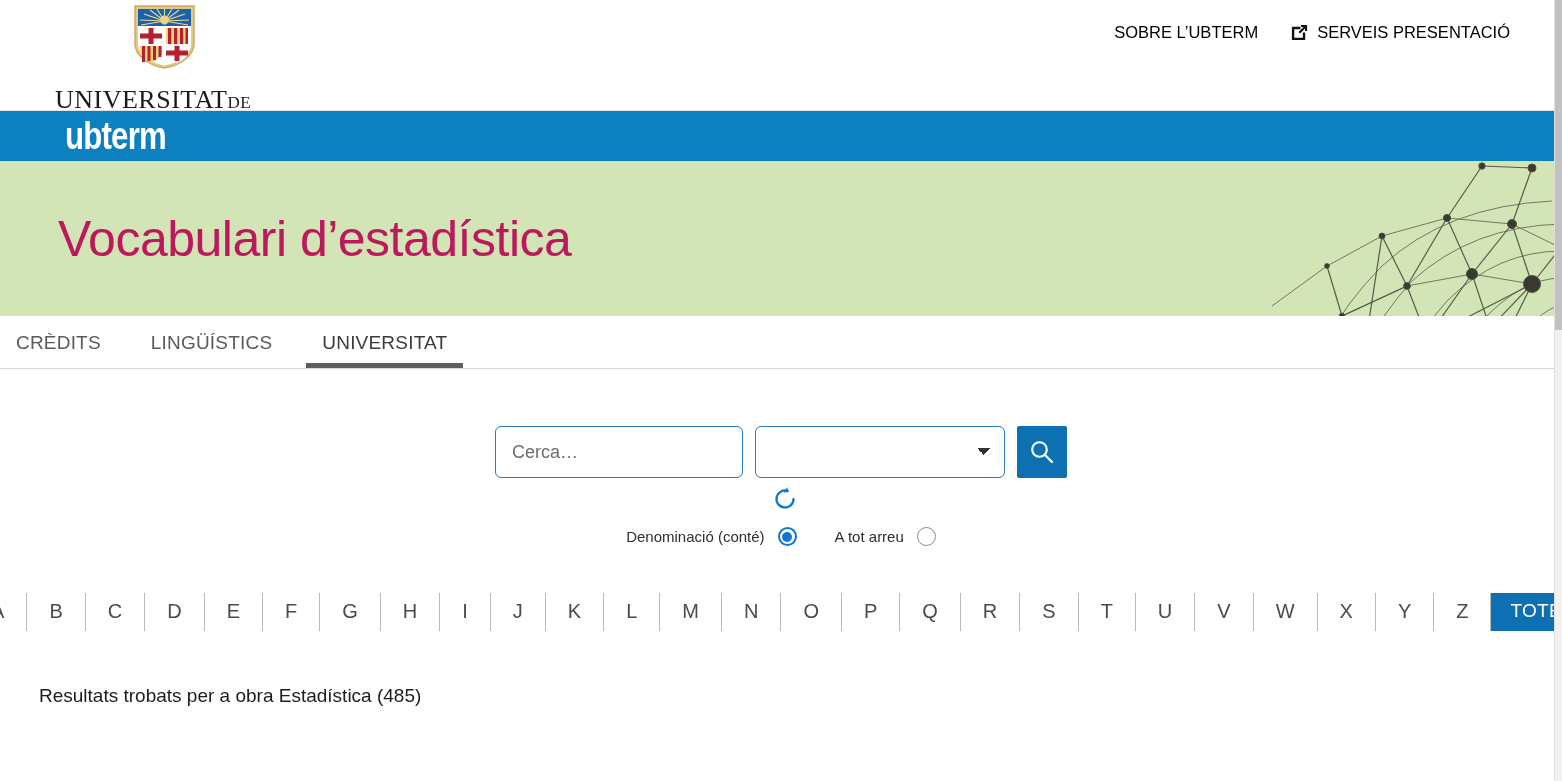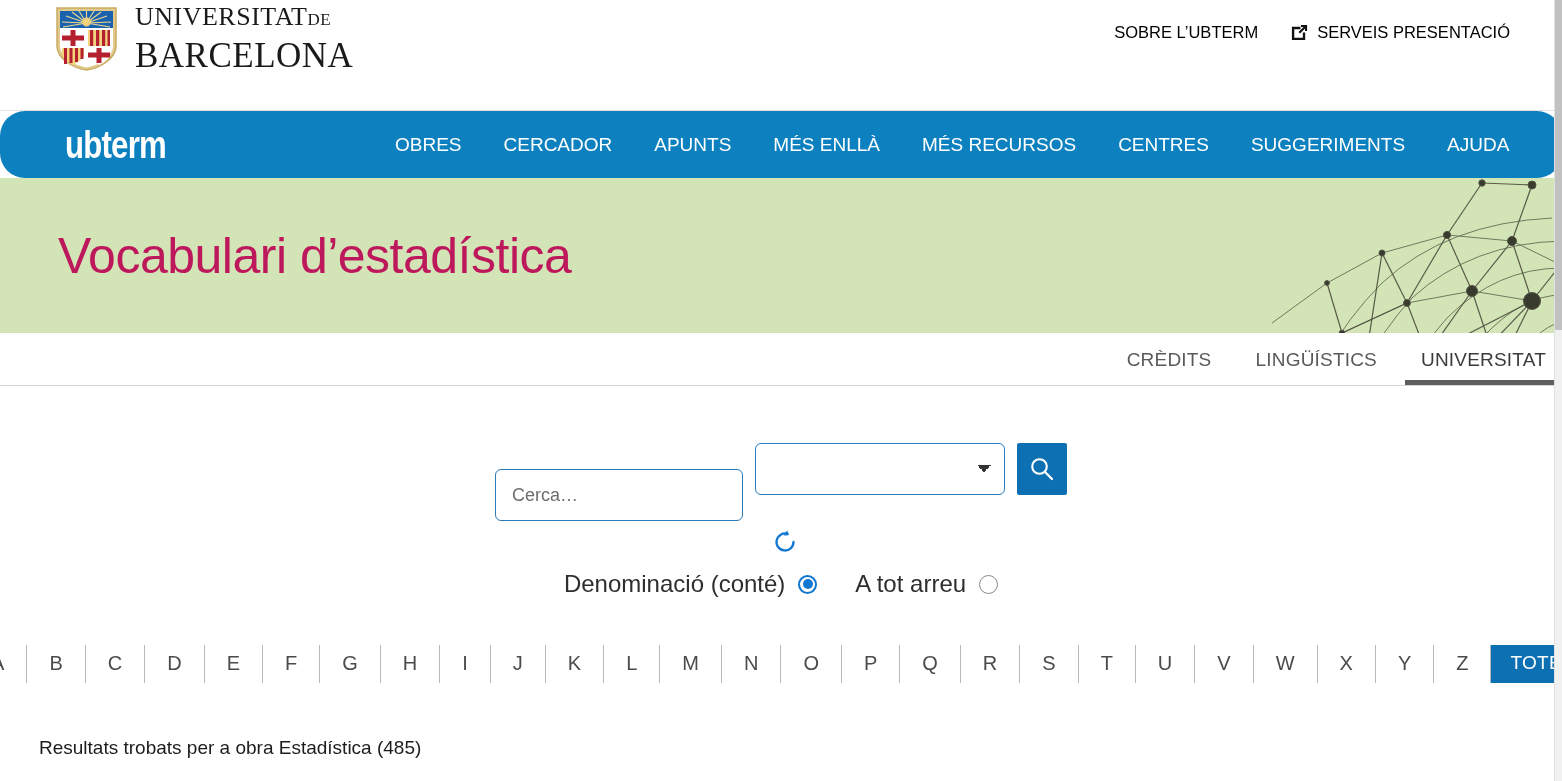--- a/index.html
+++ b/index.html
@@ -17,20 +17,21 @@
     height: 111px;
     background: #ffffff;
     border-bottom: 1px solid #e3e3e3;
   }
   .brand {
     position: absolute;
     left: 55px; top: 4px;
     display: flex;
     align-items: center;
     gap: 17px;
+    flex-direction: column;
   }
   .ub-shield { width: 63px; height: 66px; display: block; }
   .brand-text {
     font-family: "Liberation Serif", serif;
     color: #1a1a1a;
     line-height: 1.0;
   }
   .brand-line1 {
     font-size: 26px;
     letter-spacing: 0.5px;
@@ -55,26 +56,25 @@
     display: flex;
     align-items: center;
     gap: 8px;
     cursor: pointer;
     white-space: nowrap;
   }
   .ext-icon { width: 19px; height: 19px; display: block; }
 
   
   .nav {
-    height: 67px;
+    height: 50px;
     background: #0d80bf;
     display: flex;
     align-items: center;
     position: relative;
-    border-radius: 25px;
   }
   .nav-logo {
     position: absolute;
     left: 65px;
     top: 50%;
     transform: translateY(-50%);
     color: #ffffff;
     font-size: 39px;
     font-weight: bold;
     letter-spacing: -1px;
@@ -117,23 +117,23 @@
     width: 330px; height: 330px;
     opacity: 0.85;
   }
 
   
   .tabs-wrap {
     height: 53px;
     background: #ffffff;
     border-bottom: 1px solid #d6d6d6;
     display: flex;
-    justify-content: flex-end;
+    justify-content: flex-start;
     align-items: flex-end;
-    gap: 12px;
+    gap: 18px;
   }
   .tab {
     font-size: 19px;
     color: #5a5a5a;
     padding: 0 16px 9px 16px;
     cursor: pointer;
     border-bottom: 5px solid transparent;
     letter-spacing: 0.2px;
     white-space: nowrap;
   }
@@ -157,21 +157,20 @@
   .txt-input {
     width: 248px; height: 52px;
     border: 1px solid #2b7bb9;
     border-radius: 6px;
     padding: 0 16px;
     font-size: 18px;
     color: #333;
     outline: none;
     background: #fff;
     font-family: "Liberation Sans", sans-serif;
-    margin-top: 26px;
   }
   .txt-input::placeholder { color: #6e6e6e; }
   .sel {
     height: 52px;
     border: 1px solid #2b7bb9;
     border-radius: 6px;
     padding: 0 34px 0 14px;
     font-size: 18px;
     color: #222;
     background: #fff;
@@ -215,21 +214,21 @@
     background: none; border: none; cursor: pointer;
     padding: 0; line-height: 0;
   }
   .reset-btn svg { width: 28px; height: 28px; display: block; }
 
   .radio-row {
     margin-top: 14px;
     display: flex;
     align-items: center;
     gap: 0;
-    font-size: 24px;
+    font-size: 15px;
     color: #2e2e2e;
   }
   .radio-group {
     display: flex;
     align-items: center;
     gap: 13px;
     margin-right: 38px;
     cursor: pointer;
   }
   .radio-group:last-child { margin-right: 0; }
@@ -372,30 +371,20 @@
         <path d="M2 4 H11 V6.5 H4.5 V15.5 H13.5 V10 H16 V18 H2 Z" fill="#111"></path>
         <path d="M11.5 2 H18 V8.5 H15.8 V5.9 L10.6 11.1 L9 9.5 L14.2 4.3 H11.5 Z" fill="#111"></path>
       </svg>
       <span>SERVEIS PRESENTACIÓ</span>
     </div>
   </div>
 </div>
 
 <div class="nav">
   <div class="nav-logo">ubterm</div>
-  <div class="nav-items">
-    <div class="nav-item">OBRES</div>
-    <div class="nav-item">CERCADOR</div>
-    <div class="nav-item">APUNTS</div>
-    <div class="nav-item">MÉS ENLLÀ</div>
-    <div class="nav-item">MÉS RECURSOS</div>
-    <div class="nav-item">CENTRES</div>
-    <div class="nav-item">SUGGERIMENTS</div>
-    <div class="nav-item">AJUDA</div>
-  </div>
 </div>
 
 <div class="hero">
   <div class="hero-title">Vocabulari d’estadística</div>
   <svg class="hero-graphic" viewBox="0 0 330 330">
     <defs>
       <clipPath id="sphereClip">
           <circle cx="190" cy="170" r="160"></circle>
         </clipPath>
     </defs>

